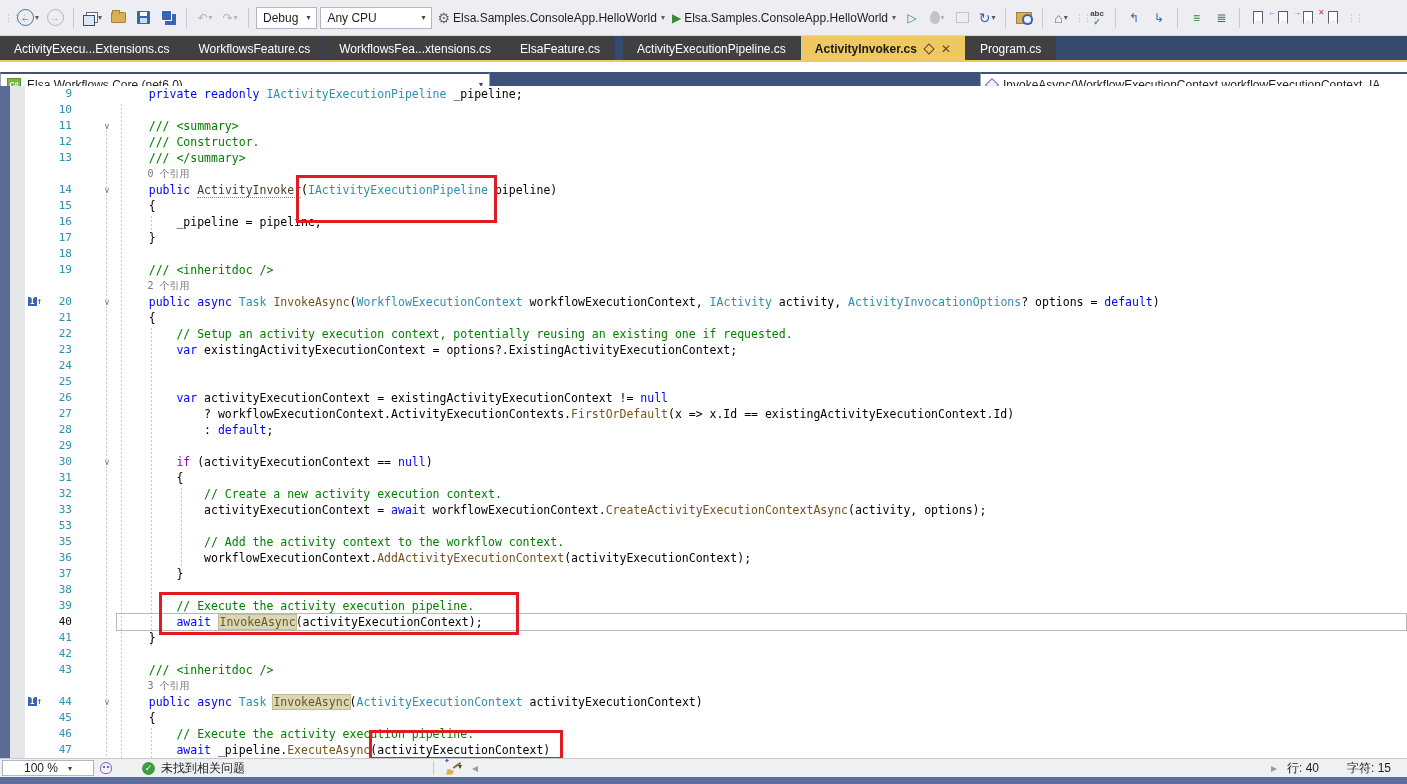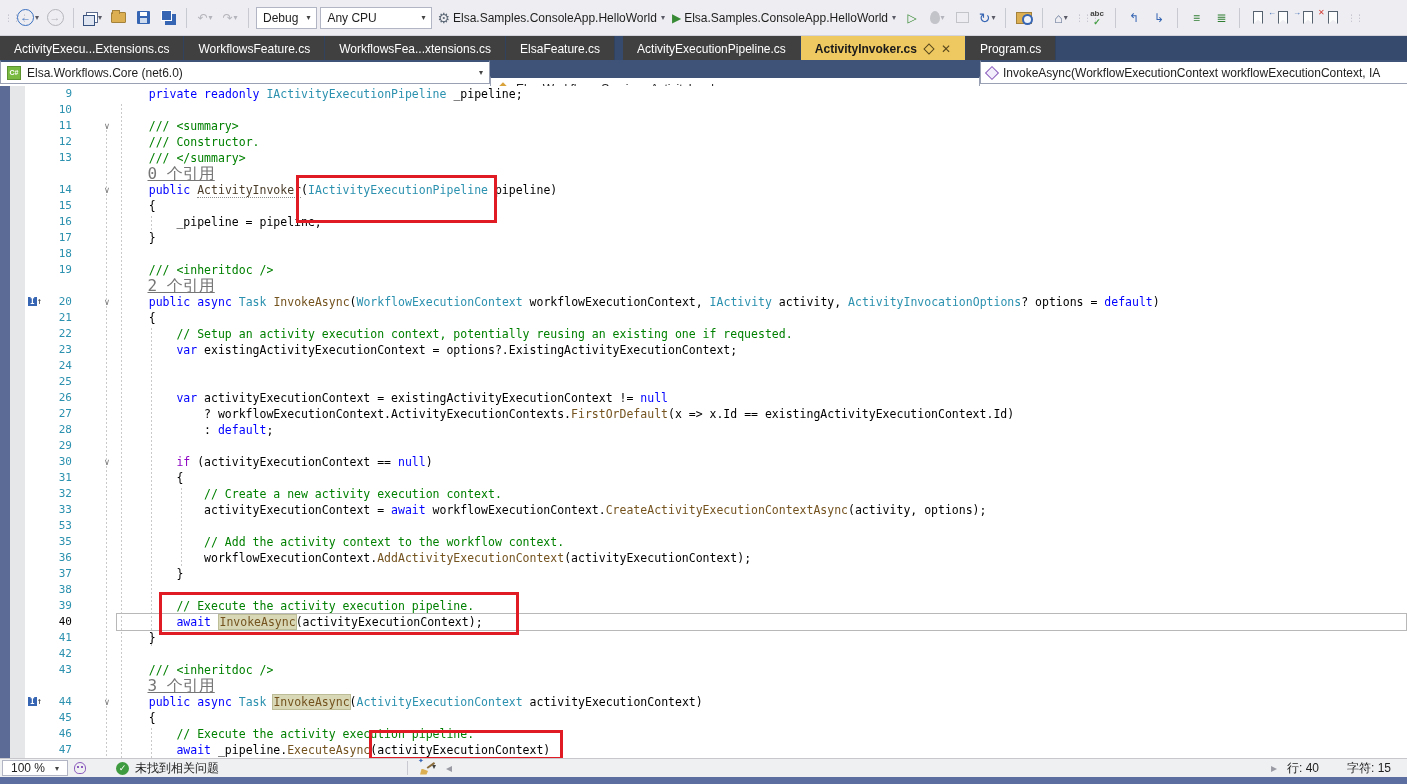--- a/index.html
+++ b/index.html
@@ -56,21 +56,21 @@
   .tabstrip{position:absolute;left:0;top:36px;width:1407px;height:26px;background:#364a6e;display:flex;align-items:stretch;}
   .tabstrip::after{content:"";position:absolute;left:0;bottom:0;width:100%;height:2px;background:#eec860;}
   .tab{display:flex;align-items:center;padding:0 14px;color:#fff;font-size:12px;background:#404040;
        border-right:1px solid #31425f;white-space:nowrap;}
   .tab.active{background:#eec860;color:#1a1a1a;font-weight:bold;gap:8px;}
   .tab-gap{width:8px;background:#364a6e;}
   .pin-icon{width:8px;height:8px;border:1.5px solid #5a4a1e;transform:rotate(45deg);display:inline-block;}
   .close-icon{color:#5a4a1e;font-weight:normal;font-size:12px;}
 
   
-  .navbar{position:absolute;left:0;top:60px;width:1407px;height:24px;background:#3f5378;display:flex;}
+  .navbar{position:absolute;left:0;top:72px;width:1407px;height:24px;background:#3f5378;display:flex;}
   .nav-combo{height:100%;background:#fff;border:1px solid #9aa1b5;border-top:2px solid #3f5378;
              display:flex;align-items:center;padding:0 6px;gap:6px;font-size:12px;overflow:hidden;white-space:nowrap;}
   .nav-combo .spacer{flex:1;}
   .nav-caret{font-size:8px;color:#444;}
   .i-csproj{width:14px;height:14px;background:#7aba40;color:#fff;font-size:7px;font-weight:bold;
             display:inline-flex;align-items:center;justify-content:center;border:1px solid #5d9430;flex:none;}
   .i-class{position:relative;width:13px;height:13px;flex:none;}
   .i-class::before{content:"";position:absolute;left:2px;top:2px;width:8px;height:8px;background:#d9a33c;transform:rotate(45deg);}
   .i-class::after{content:"";position:absolute;left:0;bottom:0;width:5px;height:5px;background:#8a5bbd;}
   .i-method{width:10px;height:10px;border:1.5px solid #8a5bbd;transform:rotate(45deg);flex:none;background:#f3eefb;}
@@ -89,31 +89,31 @@
   .impl{position:absolute;left:28px;top:2px;font-size:9px;color:#333;line-height:11px;}
   .impl b{background:#3665b3;color:#fff;font-size:8px;padding:0 2px;font-weight:bold;}
   .tk-d{color:#000;}
   .tk-k{color:#0000ff;}
   .tk-kc{color:#8f08c4;}
   .tk-t{color:#2b91af;}
   .tk-m{color:#74531f;}
   .tk-mu{color:#4a3c28;border-bottom:1px dotted #8a8a8a;}
   .tk-mh{color:#74531f;background:#d8d8b6;outline:1px solid #bdbd97;}
   .tk-c{color:#008000;}
-  .tk-cl{color:#767676;font-size:16px;text-decoration:underline;}
+  .tk-cl{color:#767676;font-size:10px;}
   .caret{display:inline-block;width:1.5px;height:13px;background:#000;vertical-align:-2px;}
   .guide{position:absolute;width:1px;background-image:repeating-linear-gradient(to bottom,#c9c9c9 0 2px,transparent 2px 4px);}
   .cur-line-box{position:absolute;left:116px;top:527px;width:1291px;height:18px;border:1px solid #b8b8b8;}
   .ann-rect{position:absolute;border:3px solid #e01b24;}
 
   
   .bottombar{position:absolute;left:0;top:758px;width:1407px;height:19px;background:#eff0f2;
              border-top:1px solid #c8c8cc;display:flex;align-items:center;padding:0 2px;gap:6px;font-size:12px;}
   .zoom-combo{height:16px;background:#fff;border:1px solid #b2b6c4;display:inline-flex;align-items:center;
-              padding:0 8px;gap:10px;min-width:56px;}
+              padding:0 21px;gap:10px;min-width:56px;}
   .i-purple{width:12px;height:12px;border-radius:50% 50% 40% 40%;border:1.5px solid #8a5bbd;position:relative;}
   .i-purple::before{content:"";position:absolute;left:2px;top:3px;width:2px;height:2px;background:#8a5bbd;}
   .i-purple::after{content:"";position:absolute;right:2px;top:3px;width:2px;height:2px;background:#8a5bbd;}
   .i-health{width:13px;height:13px;border-radius:50%;background:#3f9b3f;color:#fff;font-size:9px;
             display:inline-flex;align-items:center;justify-content:center;}
   .bb-sep{width:1px;height:14px;background:#c9c9d2;margin:0 6px;}
   .i-broom{position:relative;width:14px;height:13px;}
   .i-broom::before{content:"";position:absolute;right:0;top:0;width:9px;height:2px;background:#8a6d3b;transform:rotate(-35deg);transform-origin:right top;}
   .i-broom::after{content:"";position:absolute;left:0;bottom:0;width:8px;height:6px;background:#dcaf53;clip-path:polygon(0 100%,20% 0,100% 40%,80% 100%);}
   .sparkle{color:#3665b3;font-size:7px;position:relative;left:-16px;top:-5px;}

